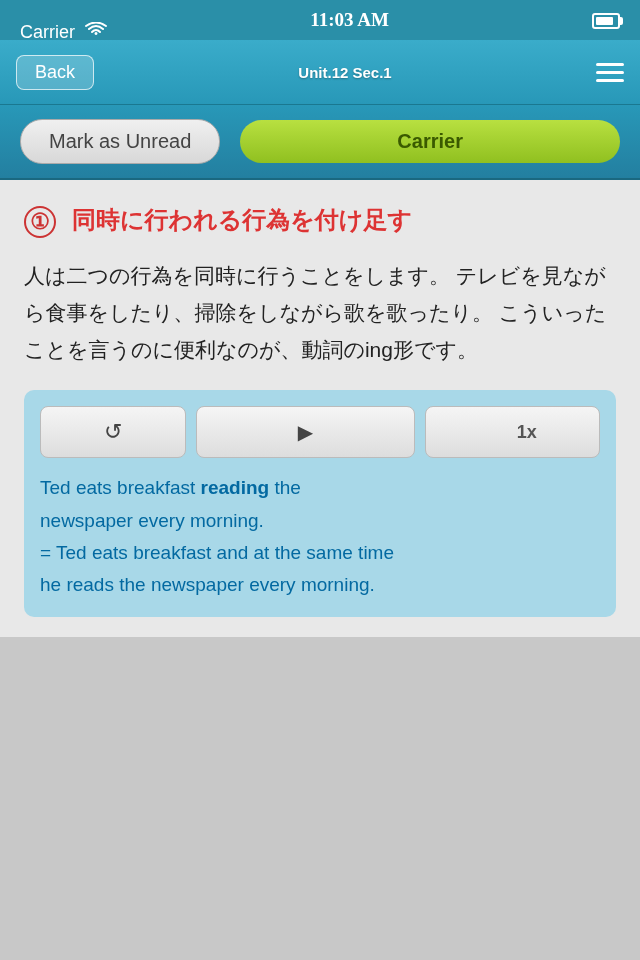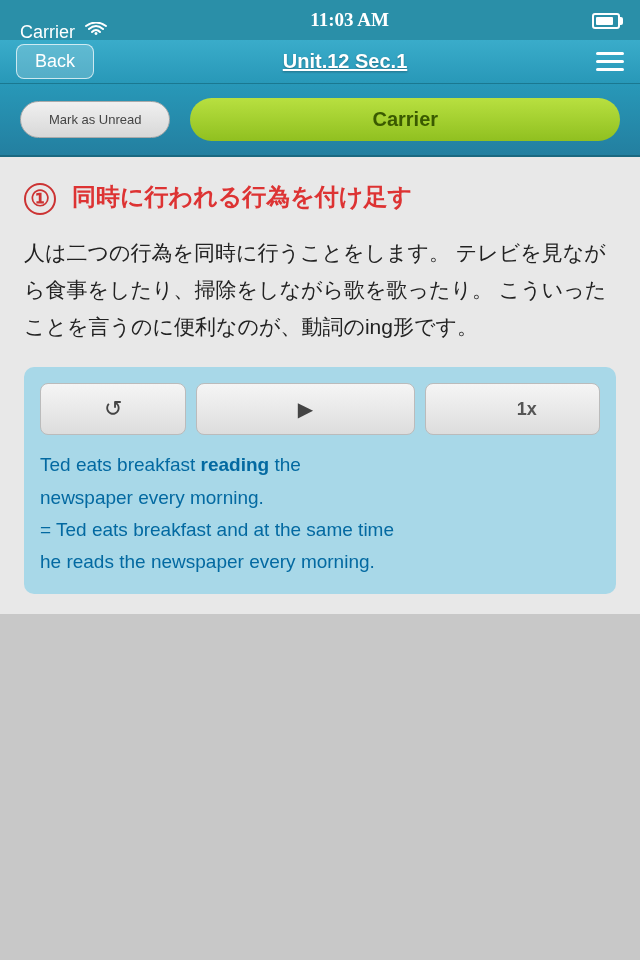--- a/index.html
+++ b/index.html
@@ -64,42 +64,41 @@
     .battery-fill {
       background: white;
       height: 100%;
       width: 85%;
       border-radius: 1px;
     }
 
     
     .nav-bar {
       background: linear-gradient(to bottom, #3aacca, #2898b8);
-      height: 44px;
+      height: 65px;
       display: flex;
       align-items: center;
       justify-content: space-between;
       padding: 0 16px;
       border-bottom: 1px solid #1a7890;
     }
     .back-button {
       background: rgba(255,255,255,0.2);
       border: 1.5px solid rgba(255,255,255,0.7);
       border-radius: 8px;
       color: white;
       font-size: 18px;
       padding: 6px 18px;
       cursor: pointer;
     }
     .nav-title {
       color: white;
-      font-size: 20px;
+      font-size: 15px;
       font-weight: 700;
       text-shadow: 0 1px 2px rgba(0,0,0,0.3);
-      text-decoration: underline;
     }
     .hamburger-icon {
       display: flex;
       flex-direction: column;
       gap: 5px;
       cursor: pointer;
     }
     .hamburger-line {
       width: 28px;
       height: 3px;
@@ -114,21 +113,21 @@
       display: flex;
       align-items: center;
       gap: 20px;
       border-bottom: 2px solid #1a6880;
     }
     .btn-mark-unread {
       background: linear-gradient(to bottom, #f0f0f0, #d8d8d8);
       border: 1.5px solid #aaa;
       border-radius: 22px;
       color: #444;
-      font-size: 13px;
+      font-size: 20px;
       padding: 10px 28px;
       cursor: pointer;
       flex: 0 0 auto;
     }
     .btn-exercise {
       background: linear-gradient(to bottom, #b8e040, #90c020);
       border: none;
       border-radius: 22px;
       color: #3a5a00;
       font-size: 20px;

